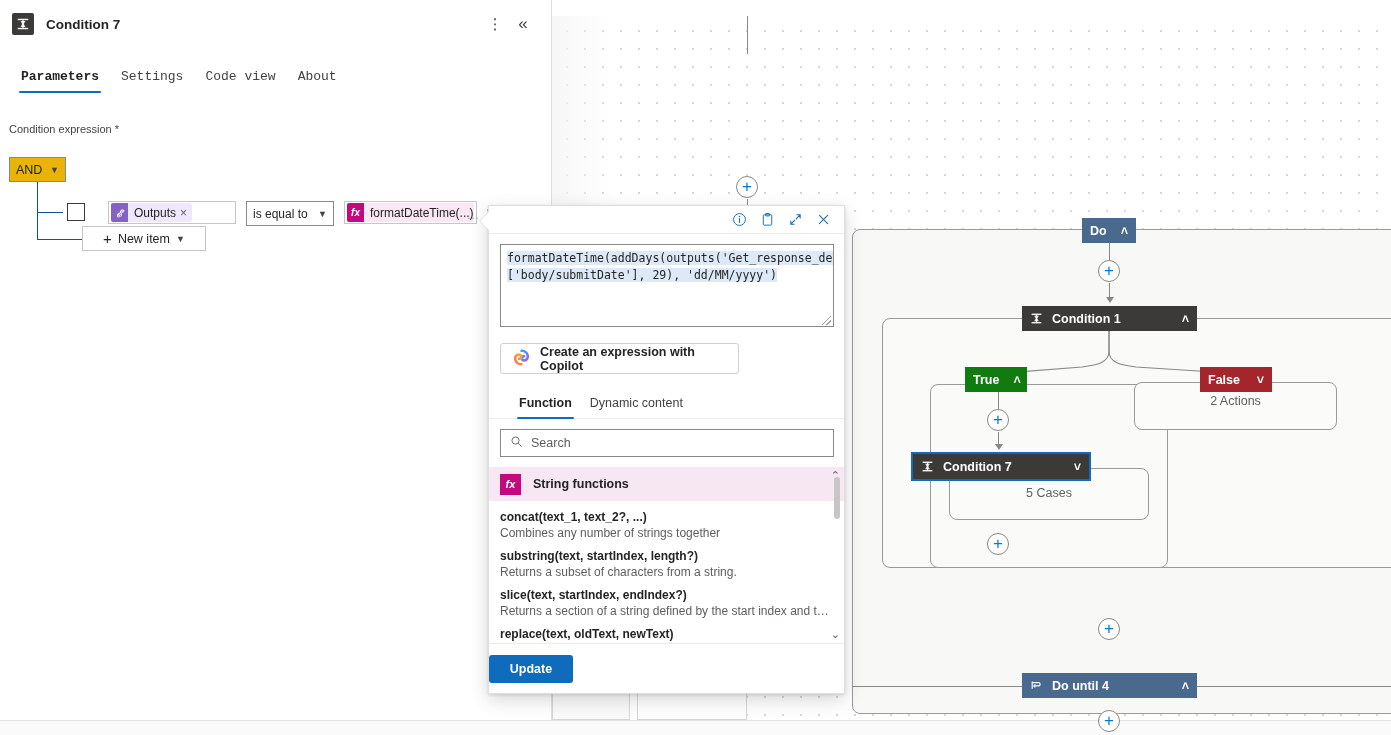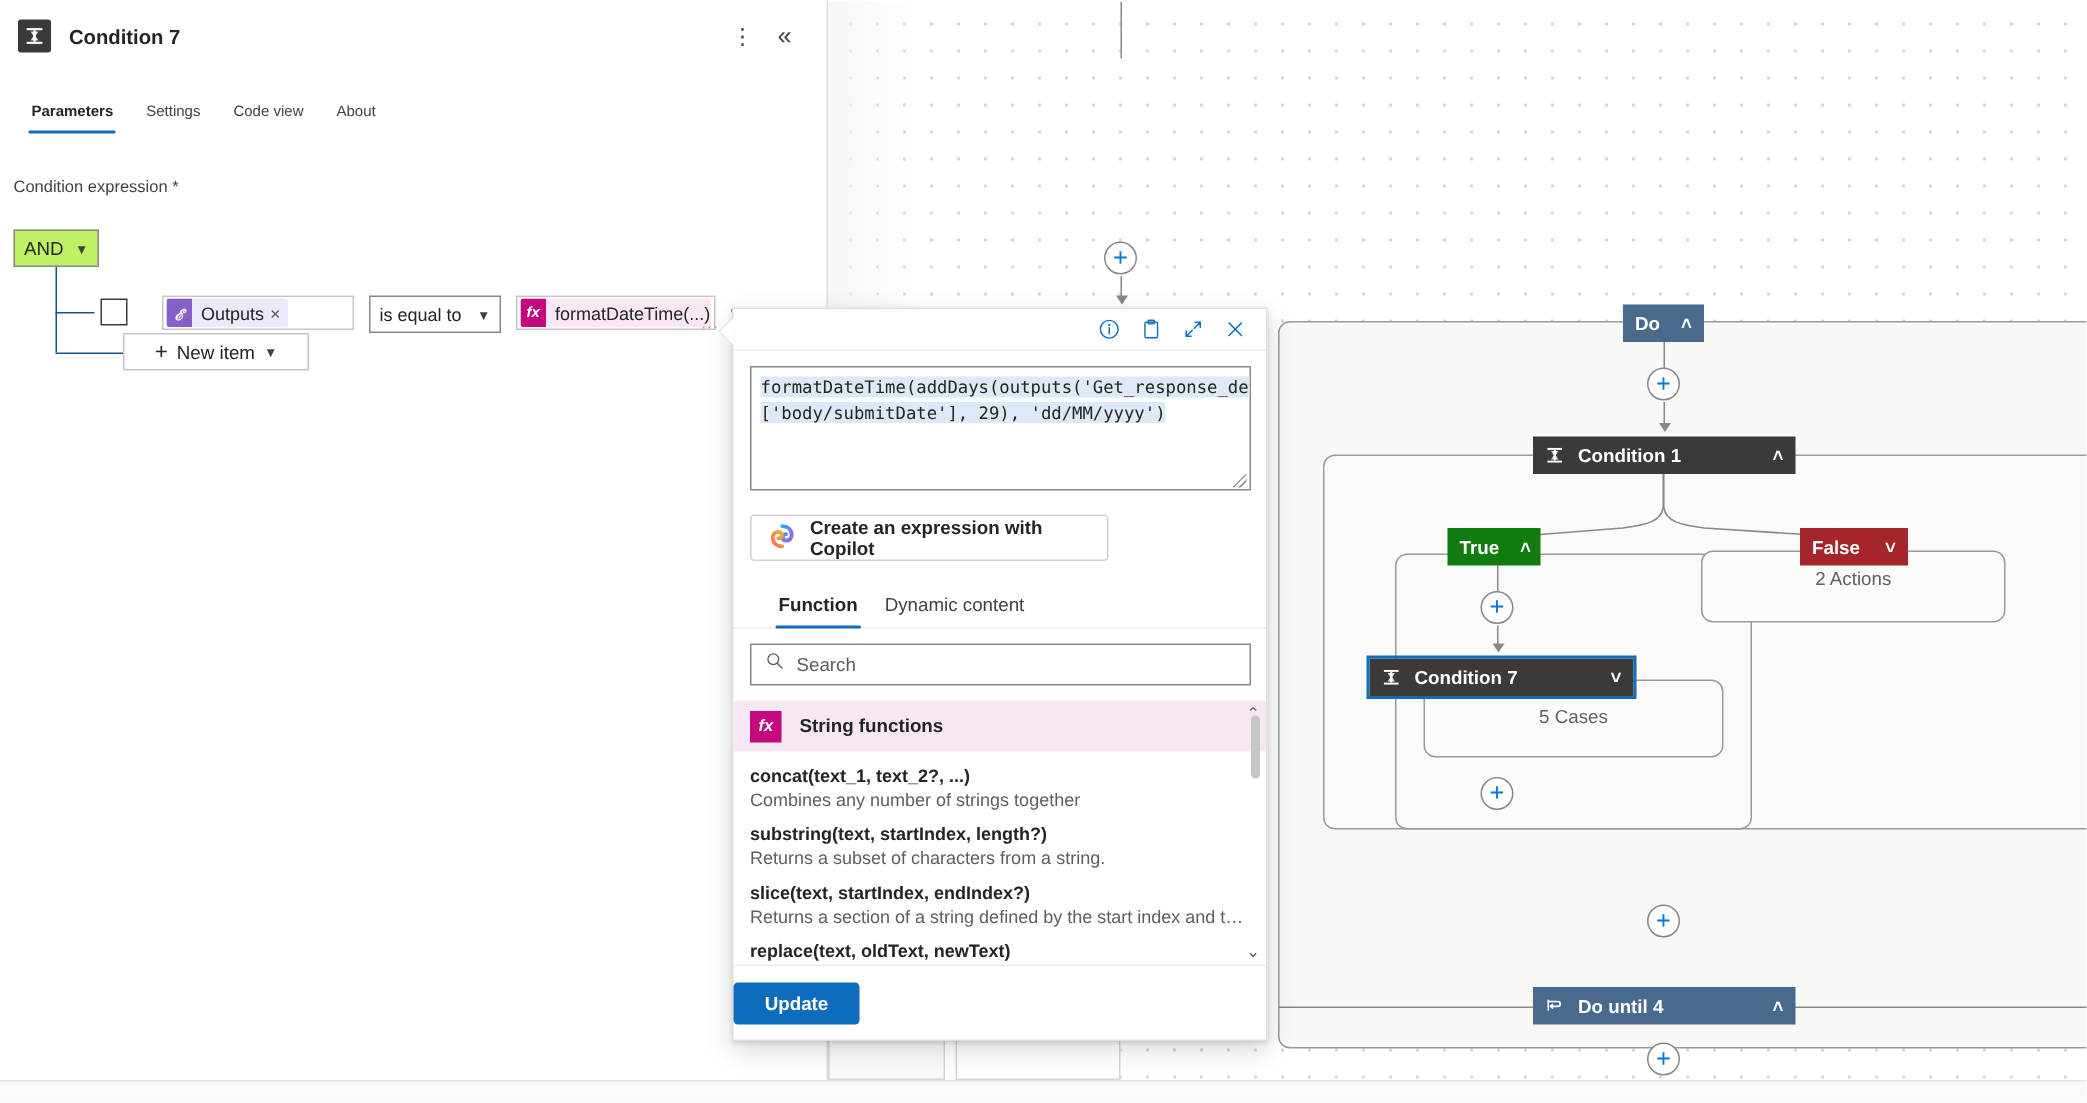--- a/index.html
+++ b/index.html
@@ -10,21 +10,21 @@
     overflow: hidden;
     font-family: "Liberation Sans", sans-serif;
     background: #ffffff;
     color: #242424;
   }
   #root { position: relative; width: 1391px; height: 735px; overflow: hidden; }
 
   
   .canvas {
     position: absolute;
-    left: 552px; top: 1px; width: 839px; height: 720px;
+    left: 552px; top: 16px; width: 839px; height: 720px;
     background-color: #ffffff;
     background-image: radial-gradient(#d6d6d6 1px, transparent 1.2px);
     background-size: 18px 18px;
     background-position: 6px 6px;
     overflow: hidden;
   }
   .canvas-fade {
     position: absolute; left: 0; top: 0; width: 60px; height: 720px;
     background: linear-gradient(to right, rgba(245,245,245,0.85), rgba(255,255,255,0));
     pointer-events: none;
@@ -93,36 +93,36 @@
   }
   .panel-title { margin-left: 12px; font-size: 13.5px; font-weight: 700; color: #242424; }
   .panel-head .spacer { flex: 1; }
   .hbtn {
     width: 28px; height: 28px; display:flex; align-items:center; justify-content:center;
     color: #424242; cursor: pointer; border-radius: 3px; font-size: 15px;
   }
 
   .tabs { display: flex; gap: 0; padding: 0 10px; margin-top: 14px; }
   .tab {
-    position: relative; padding: 7px 11px 9px; font-size: 10px; color: #424242;
-    cursor: pointer; white-space: nowrap;
+    position: relative; padding: 7px 11px 9px; font-size: 13px; color: #424242;
+    cursor: pointer; white-space: nowrap; font-family: Liberation Mono, monospace;
   }
   .tab.active { font-weight: 700; color: #242424; }
   .tab.active::after {
     content: ""; position: absolute; left: 9px; right: 9px; bottom: 0;
     height: 2px; background: #0f6cbd; border-radius: 2px;
   }
 
   .field-label { margin: 30px 0 0 9px; font-size: 11px; color: #424242; }
   .field-desc { margin: 8px 0 0 9px; font-size: 13.5px; color: #242424; }
 
   .logic-area { position: relative; margin-top: 22px; }
   .sel-and {
     position: absolute; left: 9px; top: 0; width: 57px; height: 25px;
-    border: 1px solid #8a8886; background: #bef264; font-size: 12.5px; color: #242424;
+    border: 1px solid #8a8886; background: #eab308; font-size: 12.5px; color: #242424;
     display:flex; align-items:center; padding: 0 6px; cursor: pointer;
   }
   .sel-and .chev { margin-left: auto; font-size: 9px; color: #424242; }
   .tree-v2 { position:absolute; left: 37px; top: 25px; width: 1px; height: 57px; background: #0f548c; }
   .tree-h1 { position:absolute; left: 37px; top: 55px; width: 26px; height: 1px; background: #0f548c; }
   .tree-h2 { position:absolute; left: 37px; top: 82px; width: 45px; height: 1px; background: #0f548c; }
 
   .row-check {
     position: absolute; left: 67px; top: 46px; width: 18px; height: 18px;
     border: 1px solid #3b3a39; background: #fff; cursor: pointer;

